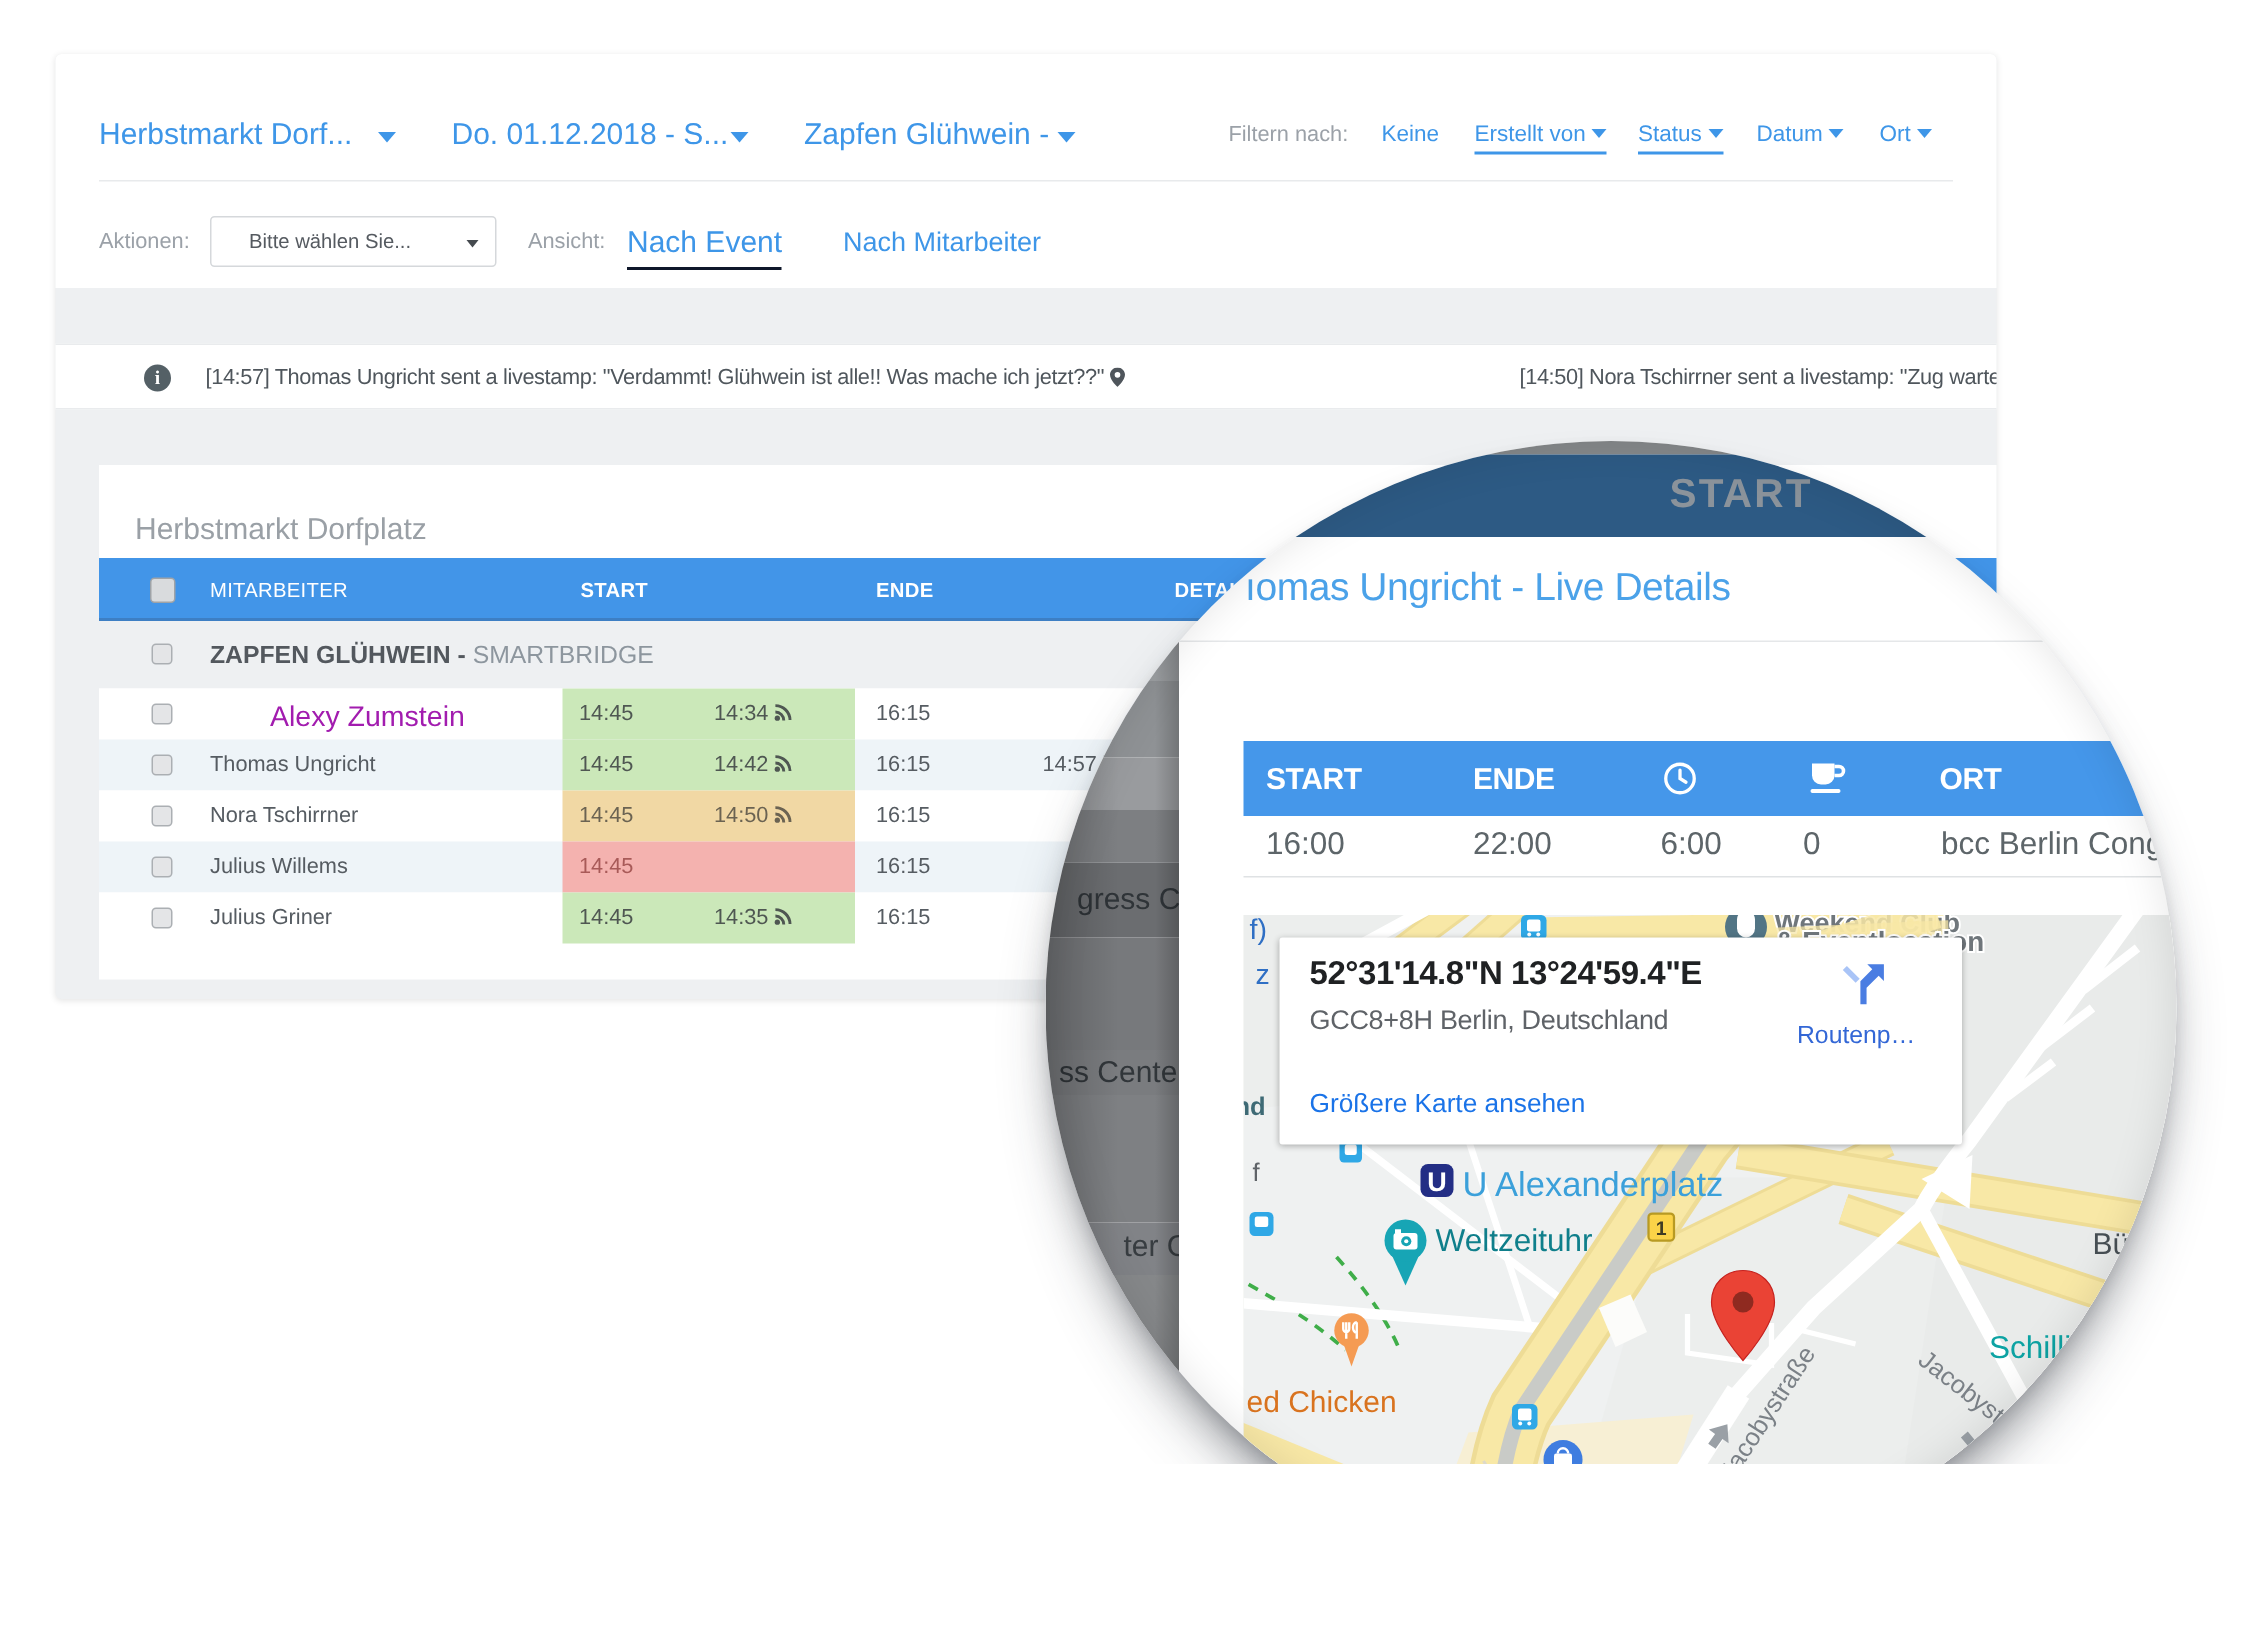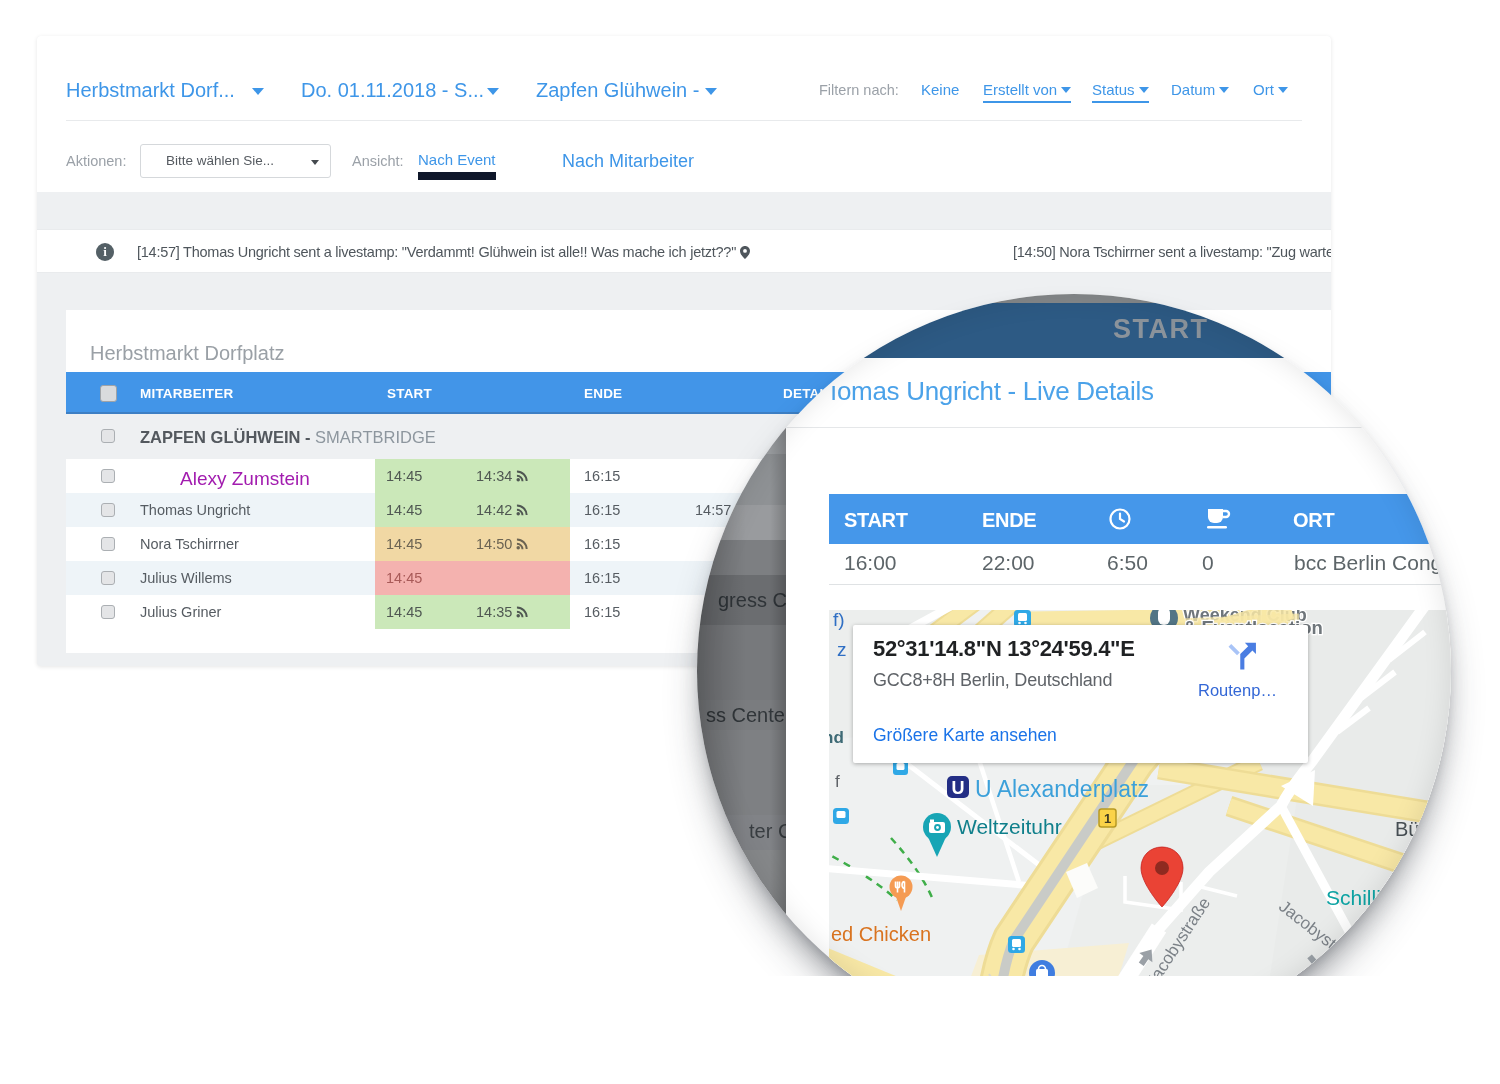--- a/index.html
+++ b/index.html
@@ -15,55 +15,55 @@
 <body>
 <div id="stage">
 
   <div class="abs" id="outercard" style="left:37px; top:36px; width:1294px; height:630px; background:#eef0f2; border-radius:4px; box-shadow:0 1px 4px rgba(0,0,0,0.10);"></div>
 
   <div class="abs" style="left:37px; top:36px; width:1294px; height:156px; background:#ffffff; border-radius:4px 4px 0 0;"></div>
   <div class="abs" style="left:66px; top:120px; width:1236px; height:1px; background:#e8eaec;"></div>
 
   <div class="abs blue" style="left:66px; top:79px; font-size:20px;">Herbstmarkt Dorf...</div>
   <div class="abs tri" style="left:252px; top:88px;"></div>
-  <div class="abs blue" style="left:301px; top:79px; font-size:20px;">Do. 01.11.2018 - S...</div>
+  <div class="abs blue" style="left:301px; top:79px; font-size:20px;">Do. 01.12.2018 - S...</div>
   <div class="abs tri" style="left:487px; top:88px;"></div>
   <div class="abs blue" style="left:536px; top:79px; font-size:20px;">Zapfen Glühwein -</div>
   <div class="abs tri" style="left:705px; top:88px;"></div>
 
   <div class="abs grey" style="left:819px; top:82px; font-size:14.5px;">Filtern nach:</div>
   <div class="abs blue" style="left:921px; top:81px; font-size:15px;">Keine</div>
   <div class="abs blue" style="left:983px; top:81px; font-size:15px; border-bottom:2px solid #3e96e8; padding-bottom:3px;">Erstellt von <span class="tri" style="border-left-width:5px;border-right-width:5px;border-top-width:6px;position:relative;top:-2px;"></span></div>
   <div class="abs blue" style="left:1092px; top:81px; font-size:15px; border-bottom:2px solid #3e96e8; padding-bottom:3px;">Status <span class="tri" style="border-left-width:5px;border-right-width:5px;border-top-width:6px;position:relative;top:-2px;"></span></div>
   <div class="abs blue" style="left:1171px; top:81px; font-size:15px;">Datum <span class="tri" style="border-left-width:5px;border-right-width:5px;border-top-width:6px;position:relative;top:-2px;"></span></div>
   <div class="abs blue" style="left:1253px; top:81px; font-size:15px;">Ort <span class="tri" style="border-left-width:5px;border-right-width:5px;border-top-width:6px;position:relative;top:-2px;"></span></div>
 
   <div class="abs grey" style="left:66px; top:153px; font-size:14.5px;">Aktionen:</div>
   <div class="abs" style="left:140px; top:144px; width:191px; height:34px; background:#fff; border:1px solid #d5d8db; border-radius:3px;">
     <span style="position:absolute; left:25px; top:8px; font-size:13.5px; color:#555a60;">Bitte wählen Sie...</span>
     <span class="tri" style="position:absolute; right:11px; top:15px; border-left-width:4.5px; border-right-width:4.5px; border-top-width:5.5px; border-top-color:#454a4f;"></span>
   </div>
   <div class="abs grey" style="left:352px; top:153px; font-size:14.5px;">Ansicht:</div>
-  <div class="abs blue" style="left:418px; top:151px; font-size:15px; border-bottom:8px solid #0f172a; padding-bottom:4px;">Nach Event</div>
+  <div class="abs blue" style="left:418px; top:151px; font-size:20px; border-bottom:2px solid #0f172a; padding-bottom:4px;">Nach Event</div>
   <div class="abs blue" style="left:516px; top:151px; font-size:18px;margin-left:46px;">Nach Mitarbeiter</div>
 
   <div class="abs" style="left:37px; top:229px; width:1294px; height:44px; background:#ffffff; border-top:1px solid #e9ebed; border-bottom:1px solid #e9ebed; overflow:hidden;">
     <div style="position:absolute; left:59px; top:13px; width:18px; height:18px; border-radius:50%; background:#546066; color:#fff; text-align:center; font-size:13px; line-height:18px; font-weight:bold; font-family:'Liberation Serif',serif;">i</div>
     <div style="position:absolute; left:100px; top:14px; font-size:14.5px; letter-spacing:-0.25px; color:#4f565c; white-space:nowrap;">[14:57] Thomas Ungricht sent a livestamp: "Verdammt! Glühwein ist alle!! Was mache ich jetzt??" <svg width="10" height="13" viewBox="0 0 10 13" style="vertical-align:-2px;">
           <path d="M5 0C2.2 0 0 2.2 0 4.9 0 8.6 5 13 5 13s5-4.4 5-8.1C10 2.2 7.8 0 5 0zm0 6.8a1.9 1.9 0 1 1 0-3.8 1.9 1.9 0 0 1 0 3.8z" fill="#4f565c"></path>
         </svg></div>
     <div style="position:absolute; left:976px; top:14px; font-size:14.5px; letter-spacing:-0.25px; color:#4f565c; width:360px; white-space:nowrap;">[14:50] Nora Tschirrner sent a livestamp: "Zug wartet nicht</div>
   </div>
 
   <div class="abs" style="left:66px; top:310px; width:1265px; height:343px; background:#ffffff;"></div>
   <div class="abs" style="left:90px; top:342px; font-size:20px; color:#9aa0a6;">Herbstmarkt Dorfplatz</div>
 
   <div class="abs" style="left:66px; top:372px; width:1265px; height:42px; background:#4295e8; border-bottom:2px solid #3d7fc4; box-sizing:border-box;"></div>
   <div class="abs" style="left:100px; top:385px; width:17px; height:17px; background:#d9dbdd; border:1px solid #9fa3a7; border-radius:3px;"></div>
-  <div class="abs" style="left:140px; top:386px; font-size:13.5px; letter-spacing:0.2px; font-weight:bold; color:#fff;">MITARBEITER</div>
+  <div class="abs" style="left:140px; top:386px; font-size:13.5px; letter-spacing:0.2px; font-weight:normal; color:#fff;">MITARBEITER</div>
   <div class="abs" style="left:387px; top:386px; font-size:13.5px; letter-spacing:0.2px; font-weight:bold; color:#fff;">START</div>
   <div class="abs" style="left:584px; top:386px; font-size:13.5px; letter-spacing:0.2px; font-weight:bold; color:#fff;">ENDE</div>
   <div class="abs" style="left:783px; top:386px; font-size:13.5px; letter-spacing:0.2px; font-weight:bold; color:#fff;">DETAILS</div>
 
   <div class="abs" style="left:66px; top:414px; width:1265px; height:45px; background:#eef0f2;"></div>
   <div class="abs" style="left:101px; top:429px; width:14px; height:14px; background:#e4e5e7; border:1px solid #abafb3; border-radius:3px;"></div>
   <div class="abs" style="left:140px; top:428px; font-size:16.5px; font-weight:bold; color:#53585e;">ZAPFEN GLÜHWEIN <span style="color:#53585e;">-</span> <span style="font-weight:normal; color:#8d969e;">SMARTBRIDGE</span></div>
 
   <div class="abs" style="left:66px; top:459px; width:1265px; height:34px; background:#ffffff;"></div>
   <div class="abs" style="left:66px; top:493px; width:1265px; height:34px; background:#eef4f8;"></div>
@@ -165,21 +165,21 @@
       </svg>
     <svg class="abs" style="left:508px; top:212px;" width="28" height="24" viewBox="0 0 28 24">
         <path d="M3 3h15v8a6 6 0 0 1-6 6H9a6 6 0 0 1-6-6V3z" fill="#fff"></path>
         <path d="M18 5h3a3 3 0 0 1 0 6h-3" fill="none" stroke="#fff" stroke-width="2.4"></path>
         <rect x="2" y="20" width="20" height="2.6" rx="1.3" fill="#fff"></rect>
       </svg>
     <div class="abs" style="left:596px; top:215px; font-size:20px; letter-spacing:-0.3px; font-weight:bold; color:#fff;">ORT</div>
 
     <div class="abs" style="left:147px; top:257px; font-size:21px; color:#5d6569;">16:00</div>
     <div class="abs" style="left:285px; top:257px; font-size:21px; color:#5d6569;">22:00</div>
-    <div class="abs" style="left:410px; top:257px; font-size:21px; color:#5d6569;">6:50</div>
+    <div class="abs" style="left:410px; top:257px; font-size:21px; color:#5d6569;">6:00</div>
     <div class="abs" style="left:505px; top:257px; font-size:21px; color:#5d6569;">0</div>
     <div class="abs" style="left:597px; top:257px; font-size:21px; color:#5d6569; white-space:nowrap;">bcc Berlin Congres</div>
     <div class="abs" style="left:132px; top:290px; width:622px; height:1px; background:#dfe2e4;"></div>
 
     <div class="abs" id="map" style="left:132px; top:316px; width:622px; height:438px; background:#eff0ec; overflow:hidden;">
     <svg width="622" height="438" viewBox="0 0 622 438">
 
       <rect x="0" y="0" width="622" height="438" fill="#eff1f1"></rect>
       <rect x="430" y="0" width="192" height="438" fill="#e9ebea"></rect>
       <polygon points="285,175 470,175 430,438 210,438" fill="#ecEEed"></polygon>

